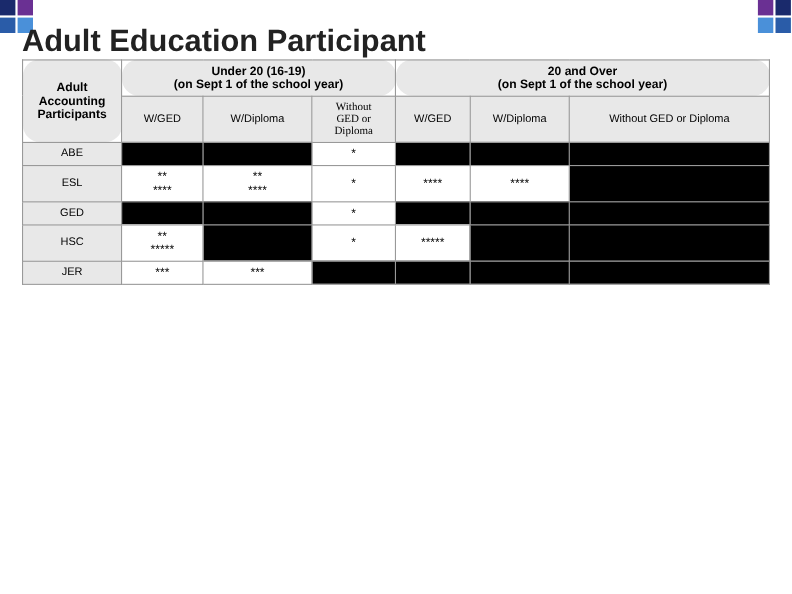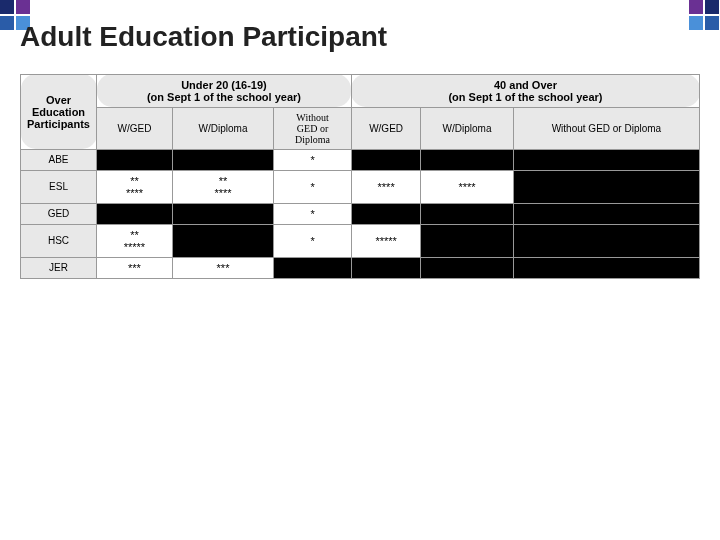--- a/index.html
+++ b/index.html
@@ -16,21 +16,20 @@
       position: relative;
       z-index: 1;
       padding: 10px 20px 10px 20px;
     }
 
     .page-title {
       font-size: 28px;
       font-weight: bold;
       color: #222;
       line-height: 1.2;
-      margin-bottom: 20px;
       margin-top: 10px;
     }
 
     
     .main-table {
       width: 100%;
       border-collapse: collapse;
       font-size: 11px;
     }
 
@@ -55,21 +54,21 @@
       font-weight: normal;
       font-size: 10px;
     }
 
     
     .row-label {
       background: #e8e8e8;
       font-size: 10px;
       font-weight: normal;
       text-align: center;
-      width: 76px;
+      width: 90px;
     }
 
     
     .black-cell {
       background: #000;
     }
 
     
     .white-cell {
       background: #fff;
@@ -131,29 +130,29 @@
 <div class="page-content">
   <h1 class="page-title">
     <span>Adult Education Participant</span><br>
   </h1>
 
   <table class="main-table">
     <thead>
 
       <tr class="header-group-row">
         <th rowspan="2" class="participants-header">
-          <span style="white-space: pre-line;">Over Education
+          <span style="white-space: pre-line;">Adult Accounting
 Participants</span>
         </th>
         <th colspan="3">
           <div>Under 20 (16-19)</div>
           <div>(on Sept 1 of the school year)</div>
         </th>
         <th colspan="3">
-          <div>40 and Over</div>
+          <div>20 and Over</div>
           <div>(on Sept 1 of the school year)</div>
         </th>
       </tr>
 
       <tr class="header-sub-row">
         <th>W/GED</th>
         <th>W/Diploma</th>
         <th style="white-space: pre-line; font-family: Liberation Serif, serif;"><span>Without
 GED or
 Diploma</span></th>

